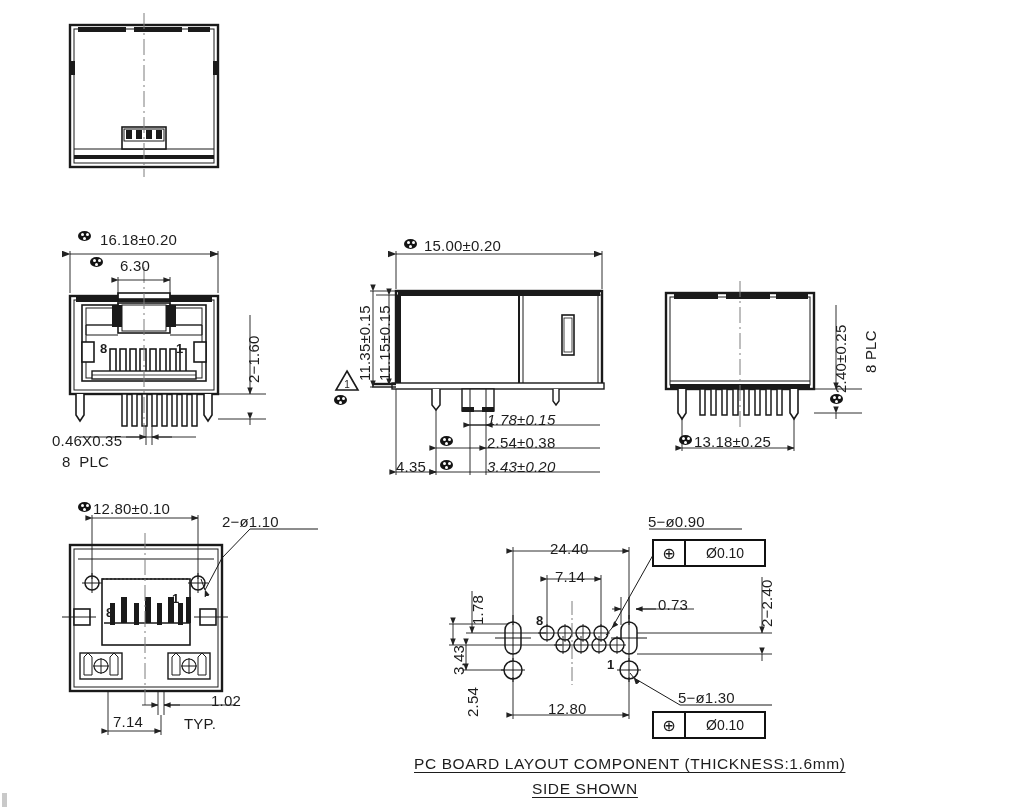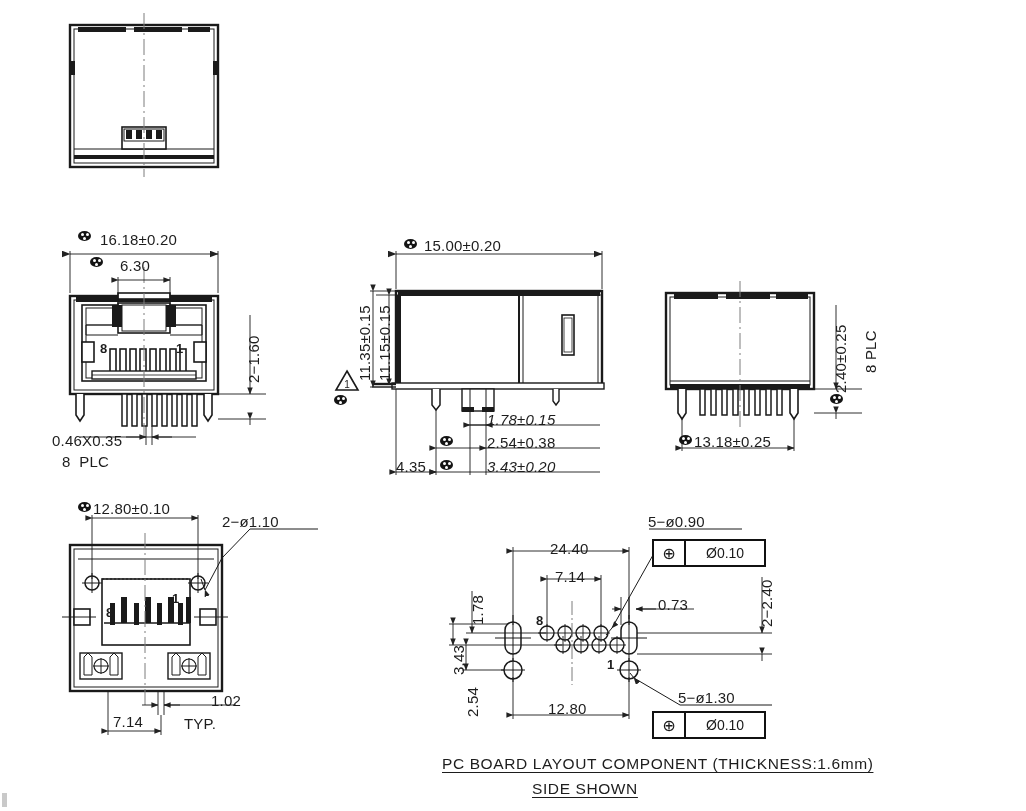--- a/index.html
+++ b/index.html
@@ -533,19 +533,19 @@
 <div class="fcf" style="left:652px;top:534px;height:24px;">
   <div class="c1">⊕</div>
   <div class="c2">Ø0.10</div>
 </div>
 
 <div class="fcf" style="left:652px;top:706px;height:24px;">
   <div class="c1">⊕</div>
   <div class="c2">Ø0.10</div>
 </div>
 
-<span class="txt cap" style="left:414px;top:750px;margin-left:28px;">PC BOARD LAYOUT COMPONENT (THICKNESS:1.6mm)</span>
+<span class="txt cap" style="left:414px;top:750px;">PC BOARD LAYOUT COMPONENT (THICKNESS:1.6mm)</span>
 <span class="txt cap" style="left:532px;top:775px;">SIDE SHOWN</span>
 
 <div style="position:absolute;left:2px;top:788px;width:5px;height:14px;
             background:#c9c9c9;"></div>
 
 </div>
 
 </body></html>

